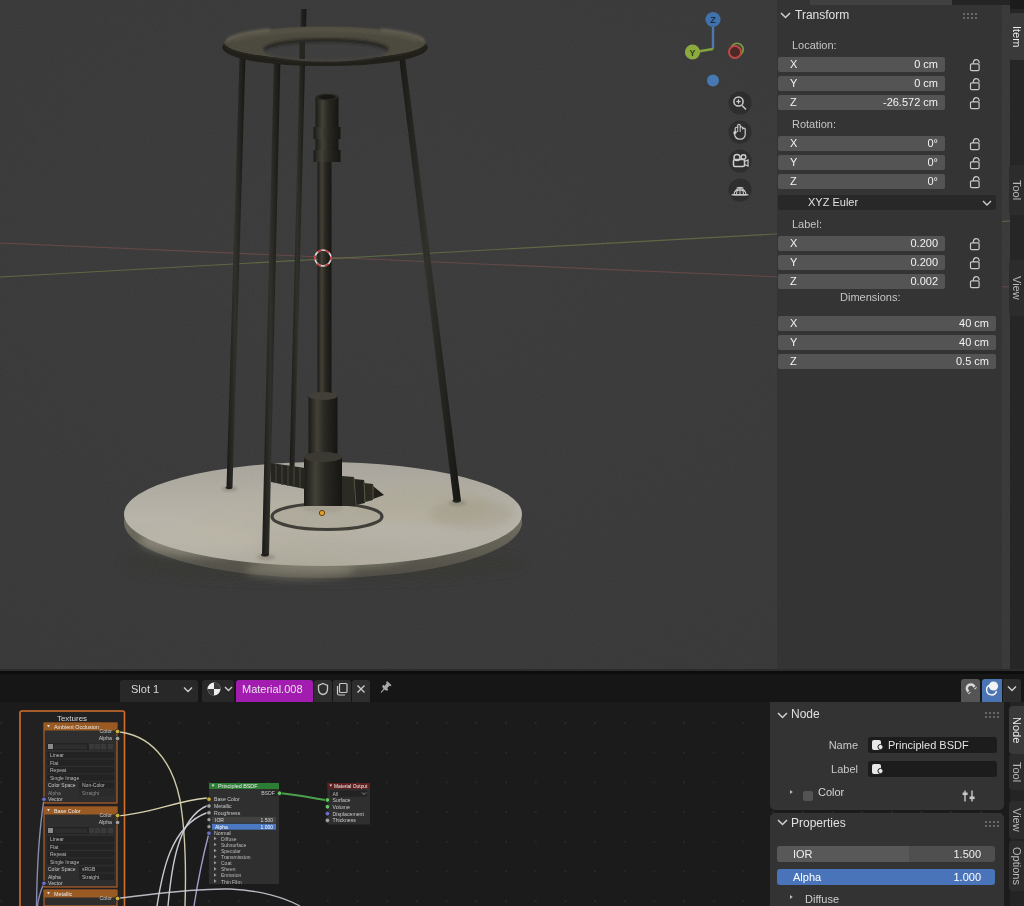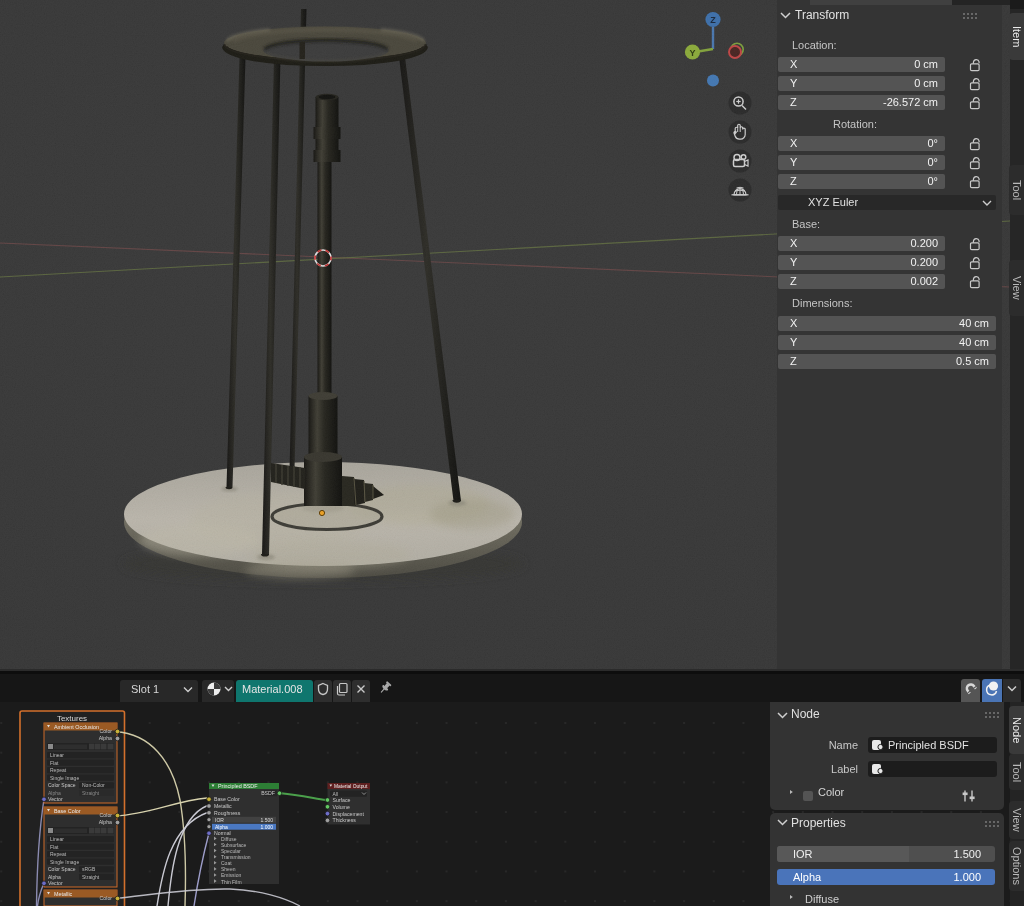--- a/index.html
+++ b/index.html
@@ -224,55 +224,55 @@
     </div>
   <div class="fieldrow" style="top:76px;width:167px;">
       <span class="axis">Y</span>
       <span class="val">0 cm</span>
     </div>
   <div class="fieldrow" style="top:95px;width:167px;">
       <span class="axis">Z</span>
       <span class="val">-26.572 cm</span>
     </div>
 
-  <div class="plabel" style="top:118px;margin-left:41px;">Rotation:</div>
+  <div class="plabel" style="top:118px;">Rotation:</div>
   <div class="fieldrow" style="top:136px;width:167px;">
       <span class="axis">X</span>
       <span class="val">0°</span>
     </div>
   <div class="fieldrow" style="top:155px;width:167px;">
       <span class="axis">Y</span>
       <span class="val">0°</span>
     </div>
   <div class="fieldrow" style="top:174px;width:167px;">
       <span class="axis">Z</span>
       <span class="val">0°</span>
     </div>
   <div class="fieldrow" style="top:195px;width:218px;background:#282828;color:#e0e0e0;">
     <span class="axis" style="left:13px;margin-left:17px;">XYZ Euler</span>
     <svg width="10" height="15" style="position:absolute;right:4px;top:0">
         <path d="M1,6 l4,4 l4,-4" stroke="#cdcdcd" stroke-width="1.4" fill="none"></path>
       </svg>
   </div>
 
-  <div class="plabel" style="top:218px;">Base:</div>
+  <div class="plabel" style="top:218px;">Label:</div>
   <div class="fieldrow" style="top:236px;width:167px;">
       <span class="axis">X</span>
       <span class="val">0.200</span>
     </div>
   <div class="fieldrow" style="top:255px;width:167px;">
       <span class="axis">Y</span>
       <span class="val">0.200</span>
     </div>
   <div class="fieldrow" style="top:274px;width:167px;">
       <span class="axis">Z</span>
       <span class="val">0.002</span>
     </div>
 
-  <div class="plabel" style="top:297px;">Dimensions:</div>
+  <div class="plabel" style="top:291px;margin-left:48px;">Dimensions:</div>
   <div class="fieldrow" style="top:316px;width:218px;">
       <span class="axis">X</span>
       <span class="val">40 cm</span>
     </div>
   <div class="fieldrow" style="top:335px;width:218px;">
       <span class="axis">Y</span>
       <span class="val">40 cm</span>
     </div>
   <div class="fieldrow" style="top:354px;width:218px;">
       <span class="axis">Z</span>
@@ -338,21 +338,21 @@
     </svg>
 </div>
 <div class="hbtn" style="left:202px;width:32px;top:680px;">
   <svg width="32" height="18" style="position:absolute;left:0;top:0">
     <circle cx="12" cy="9" r="6.5" fill="#ededed"></circle>
     <path d="M12,9 L12,2.5 a6.5,6.5 0 0 1 6.5,6.5 z" fill="#3a3a3a"></path>
     <path d="M12,9 L5.5,9 a6.5,6.5 0 0 0 6.5,6.5 z" fill="#3a3a3a"></path>
     <path d="M23,7 l3.5,3.5 l3.5,-3.5" stroke="#cdcdcd" stroke-width="1.4" fill="none"></path>
   </svg>
 </div>
-<div class="hbtn" style="left:236px;width:77px;top:680px;background:#0f766e;color:#e5e5e5;">
+<div class="hbtn" style="left:236px;width:77px;top:680px;background:#a21caf;color:#e5e5e5;">
   <span style="position:absolute;left:6px;">Material.008</span>
 </div>
 <div class="hbtn" style="left:314px;width:18px;top:680px;background:#2e2e2e;">
   <svg width="18" height="18">
       <path d="M9,3.5 l4.5,2 v3.5 a5.5,5.5 0 0 1 -4.5,5.5 a5.5,5.5 0 0 1 -4.5,-5.5 v-3.5 z" fill="none" stroke="#c8c8c8" stroke-width="1.3"></path>
     </svg>
 </div>
 <div class="hbtn" style="left:333px;width:18px;top:680px;background:#2e2e2e;">
   <svg width="18" height="18">
       <rect x="6.5" y="3.5" width="7.5" height="9" rx="1" fill="none" stroke="#c8c8c8" stroke-width="1.2"></rect>

